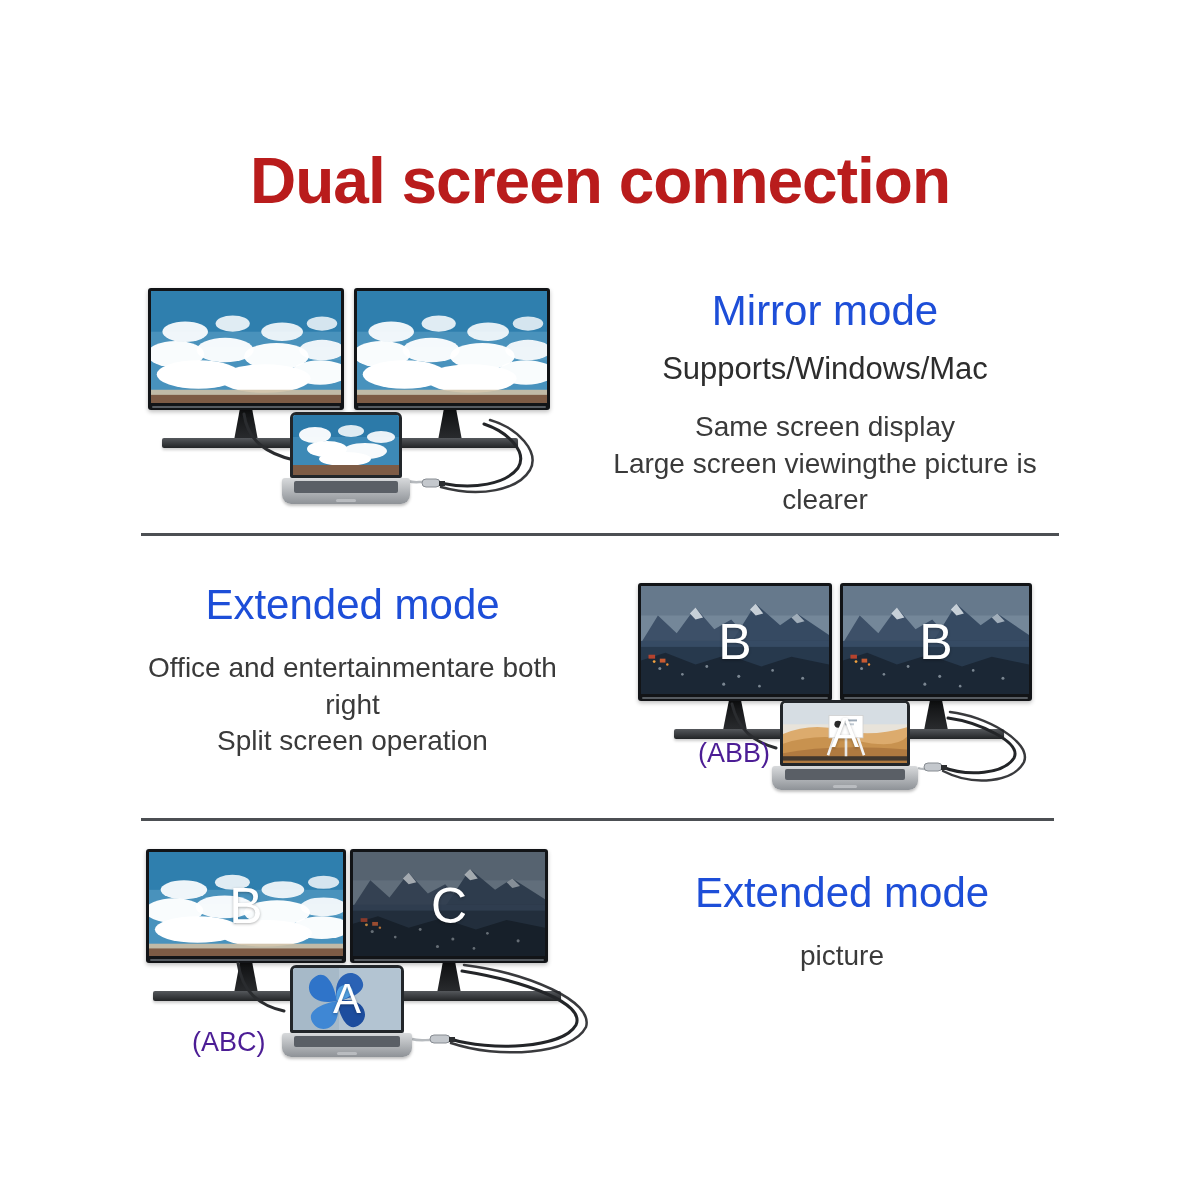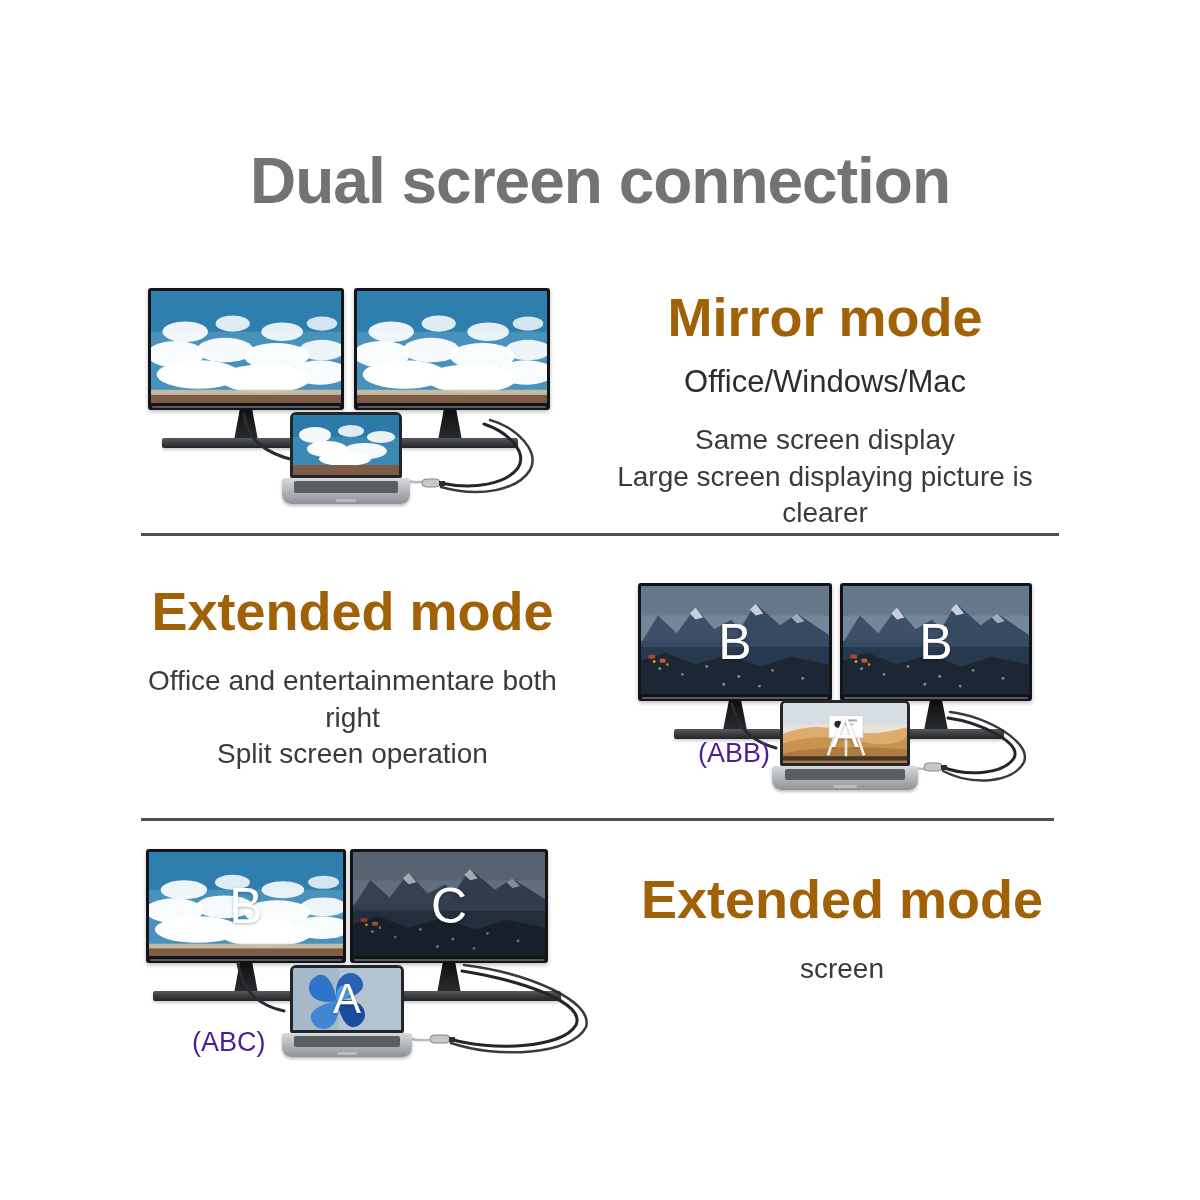--- a/index.html
+++ b/index.html
@@ -3,21 +3,21 @@
 <meta charset="utf-8">
 <style>
   html,body{margin:0;padding:0;background:#ffffff;}
   .canvas{position:relative;width:1200px;height:1200px;background:#ffffff;overflow:hidden;
           font-family:"Liberation Sans",sans-serif;}
   .title{position:absolute;top:144px;left:0;right:0;text-align:center;
          font-size:64px;font-weight:700;letter-spacing:-1px;color:#E3A42B;}
   .divider{position:absolute;height:3px;background:#4C4F53;}
   
   .sec-text{position:absolute;text-align:center;}
-  .sec-heading{font-size:54px;font-weight:700;color:#a16207;line-height:1.1;}
+  .sec-heading{font-size:42px;font-weight:400;color:#1d4ed8;line-height:1.1;}
   .sec-platforms{font-size:31px;color:#2d2d2d;margin-top:17px;}
   .sec-desc{margin-top:22px;}
   .sec-line{font-size:28px;color:#3a3a3a;line-height:1.3;}
   
   .figure{position:absolute;}
   .monitor{position:absolute;box-sizing:border-box;background:#121417;border-radius:3px;
            padding:3px 3px 7px;box-shadow:0 2px 4px rgba(0,0,0,.25);}
   .monitor::after{content:"";position:absolute;left:4px;right:4px;bottom:2px;height:2px;
                   background:#565b61;border-radius:1px;}
   .scene{display:block;width:100%;height:100%;}
@@ -40,21 +40,21 @@
           text-shadow:0 1px 3px rgba(0,0,0,.3);pointer-events:none;}
   .letter.lap{font-size:42px;}
   .caption{position:absolute;font-size:27px;color:#4c1d95;}
   .dark{filter:brightness(.82) saturate(.85);}
 </style>
 </head>
 <body>
 
 <div class="canvas">
 
-  <div class="title" style="color: #737373;">Dual screen connection</div>
+  <div class="title" style="color: #b91c1c;">Dual screen connection</div>
 
   <section>
     <div class="figure" style="left:140px;top:276px;width:470px;height:240px">
       <div class="neck" style="left:92px;top:130px;height:36px"></div>
       <div class="neck" style="left:296px;top:130px;height:36px"></div>
       <div class="bar" style="left:22px;top:162px;width:356px"></div>
 
       <div class="monitor" style="left:8px;top:12px;width:196px;height:122px">
         <svg class="scene" viewBox="0 0 200 110" preserveAspectRatio="none">
           <rect width="200" height="110" fill="#4892bd"></rect>
@@ -128,24 +128,24 @@
             <rect y="50" width="106" height="10" fill="#7d5b45"></rect>
           </svg>
           <span class="letter lap"></span>
         </div>
         <div class="lap-deck" style="height:26px"></div>
       </div>
     </div>
 
     <div class="sec-text" style="left:600px;top:288px;width:450px">
       <div class="sec-heading">Mirror mode</div>
-      <div class="sec-platforms">Office/Windows/Mac</div>
+      <div class="sec-platforms">Supports/Windows/Mac</div>
       <div class="sec-desc">
         <div class="sec-line">Same screen display</div>
-        <div class="sec-line">Large screen displaying picture is clearer</div>
+        <div class="sec-line">Large screen viewingthe picture is clearer</div>
       </div>
     </div>
   </section>
 
   <div class="divider" style="left: 141px; top: 533px; width: 918px; background: rgb(76, 79, 83);"></div>
 
   <section>
     <div class="sec-text" style="left:140px;top:582px;width:425px">
       <div class="sec-heading">Extended mode</div>
       <div class="sec-desc">
@@ -351,18 +351,18 @@
         </div>
         <div class="lap-deck" style="height:24px"></div>
       </div>
 
       <div class="caption" style="left:54px;top:186px">(ABC)</div>
     </div>
 
     <div class="sec-text" style="left:628px;top:870px;width:428px">
       <div class="sec-heading">Extended mode</div>
       <div class="sec-desc">
-        <div class="sec-line">screen</div>
+        <div class="sec-line">picture</div>
       </div>
     </div>
   </section>
 
 </div>
 
 </body></html>

